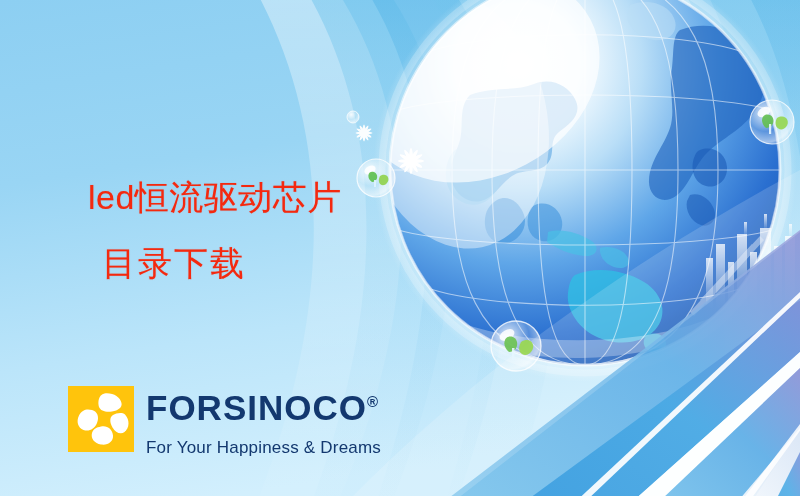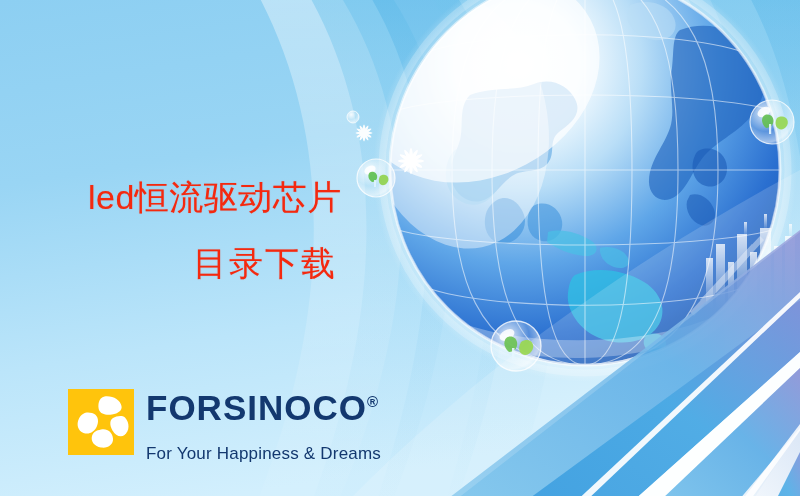--- a/index.html
+++ b/index.html
@@ -33,21 +33,20 @@
     font-size: 34px;
     line-height: 66px;
     letter-spacing: 0.5px;
     white-space: nowrap;
     text-shadow: 0 0 1px rgba(244,41,15,0.35);
   }
   .headline .line2 {
     display: block;
     padding-left: 14px;
     letter-spacing: 2px;
-    text-align: center;
   }
 
   
   .logo-lockup {
     position: absolute;
     left: 68px;
     top: 381px;
     display: flex;
     align-items: center;
   }
@@ -75,21 +74,21 @@
     font-size: 15px;
     vertical-align: super;
     letter-spacing: 0;
   }
   .tagline {
     color: #13386f;
     font-size: 17px;
     line-height: 20px;
     letter-spacing: 0.2px;
     white-space: nowrap;
-    margin-top: 18px;
+    margin-top: 12px;
   }
 </style>
 </head>
 <body>
 
 <div id="banner">
 
   <svg id="bg-art" viewBox="0 0 800 500" xmlns="http://www.w3.org/2000/svg">
     <defs>
       <linearGradient id="skyGrad" x1="0" y1="0" x2="0.25" y2="1">

